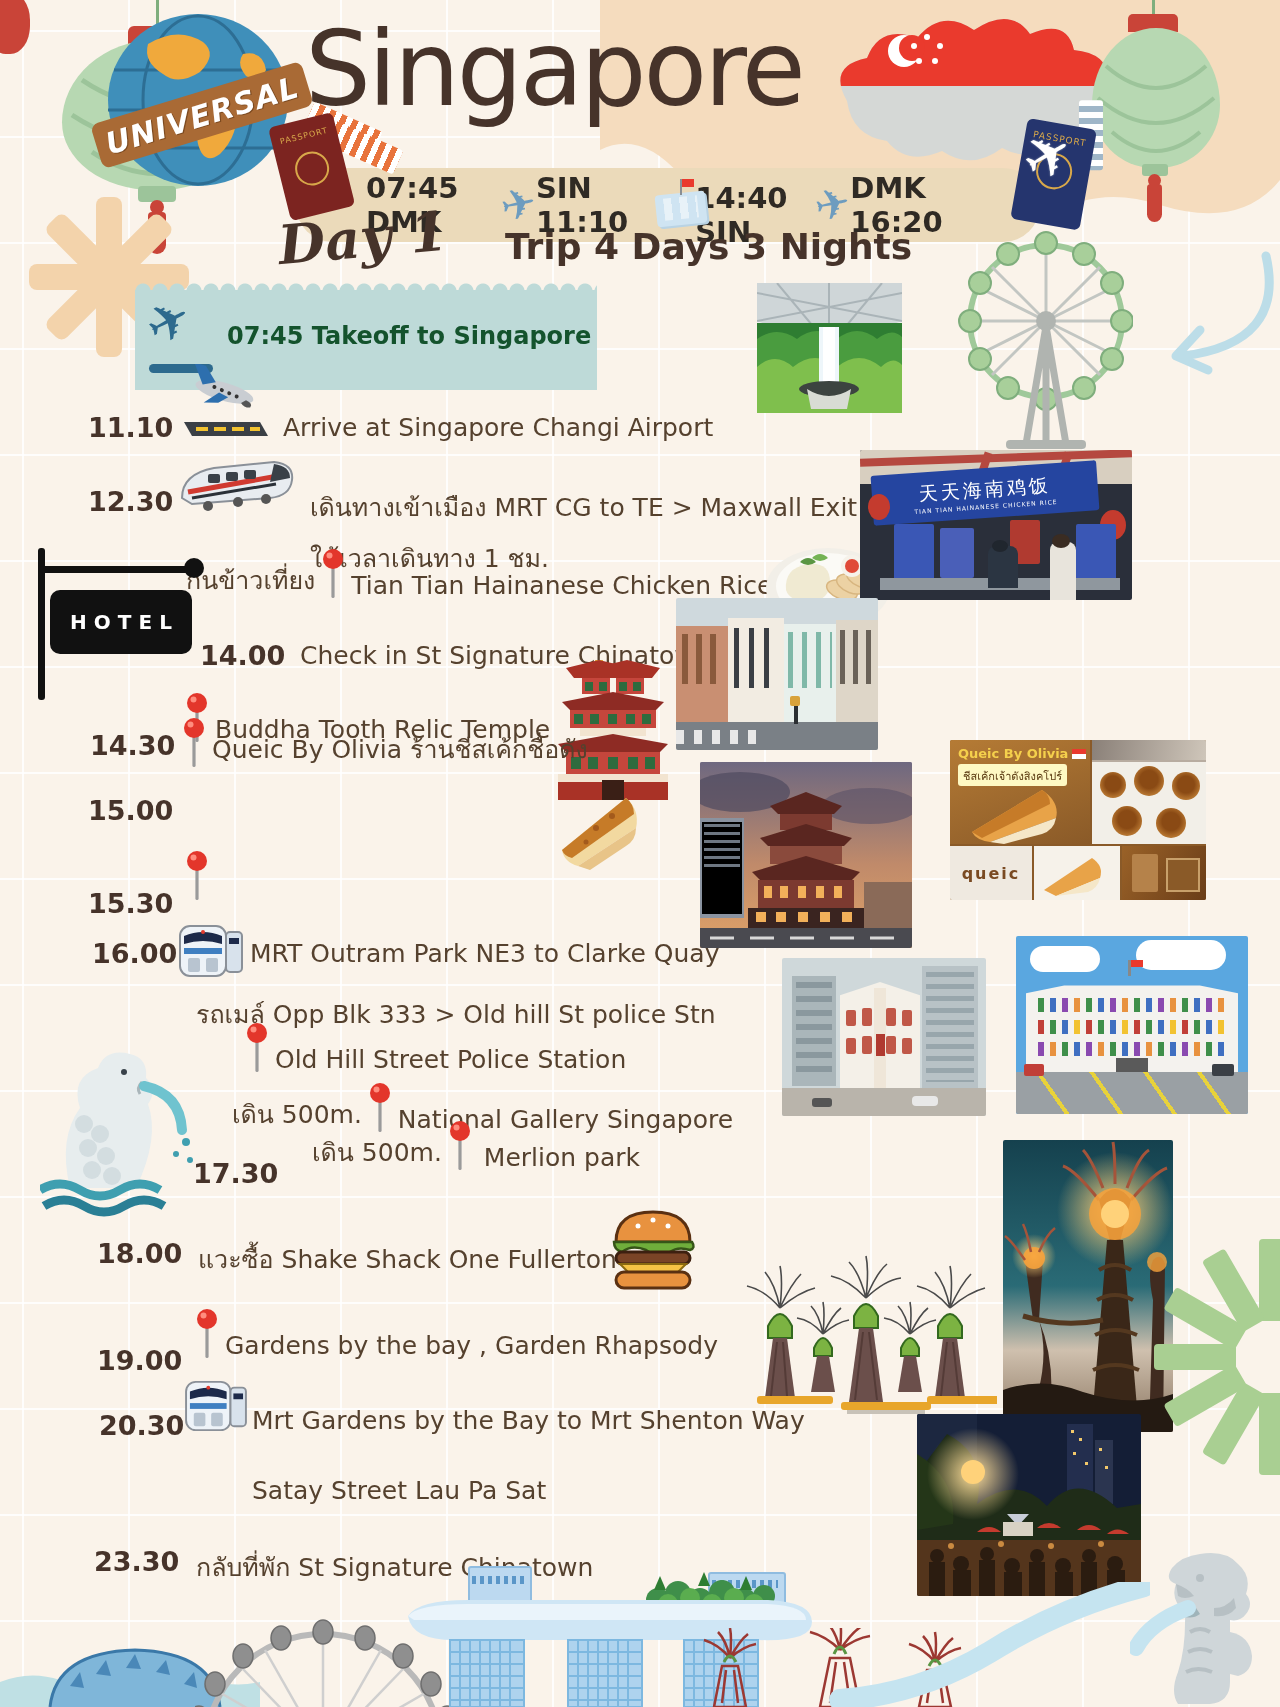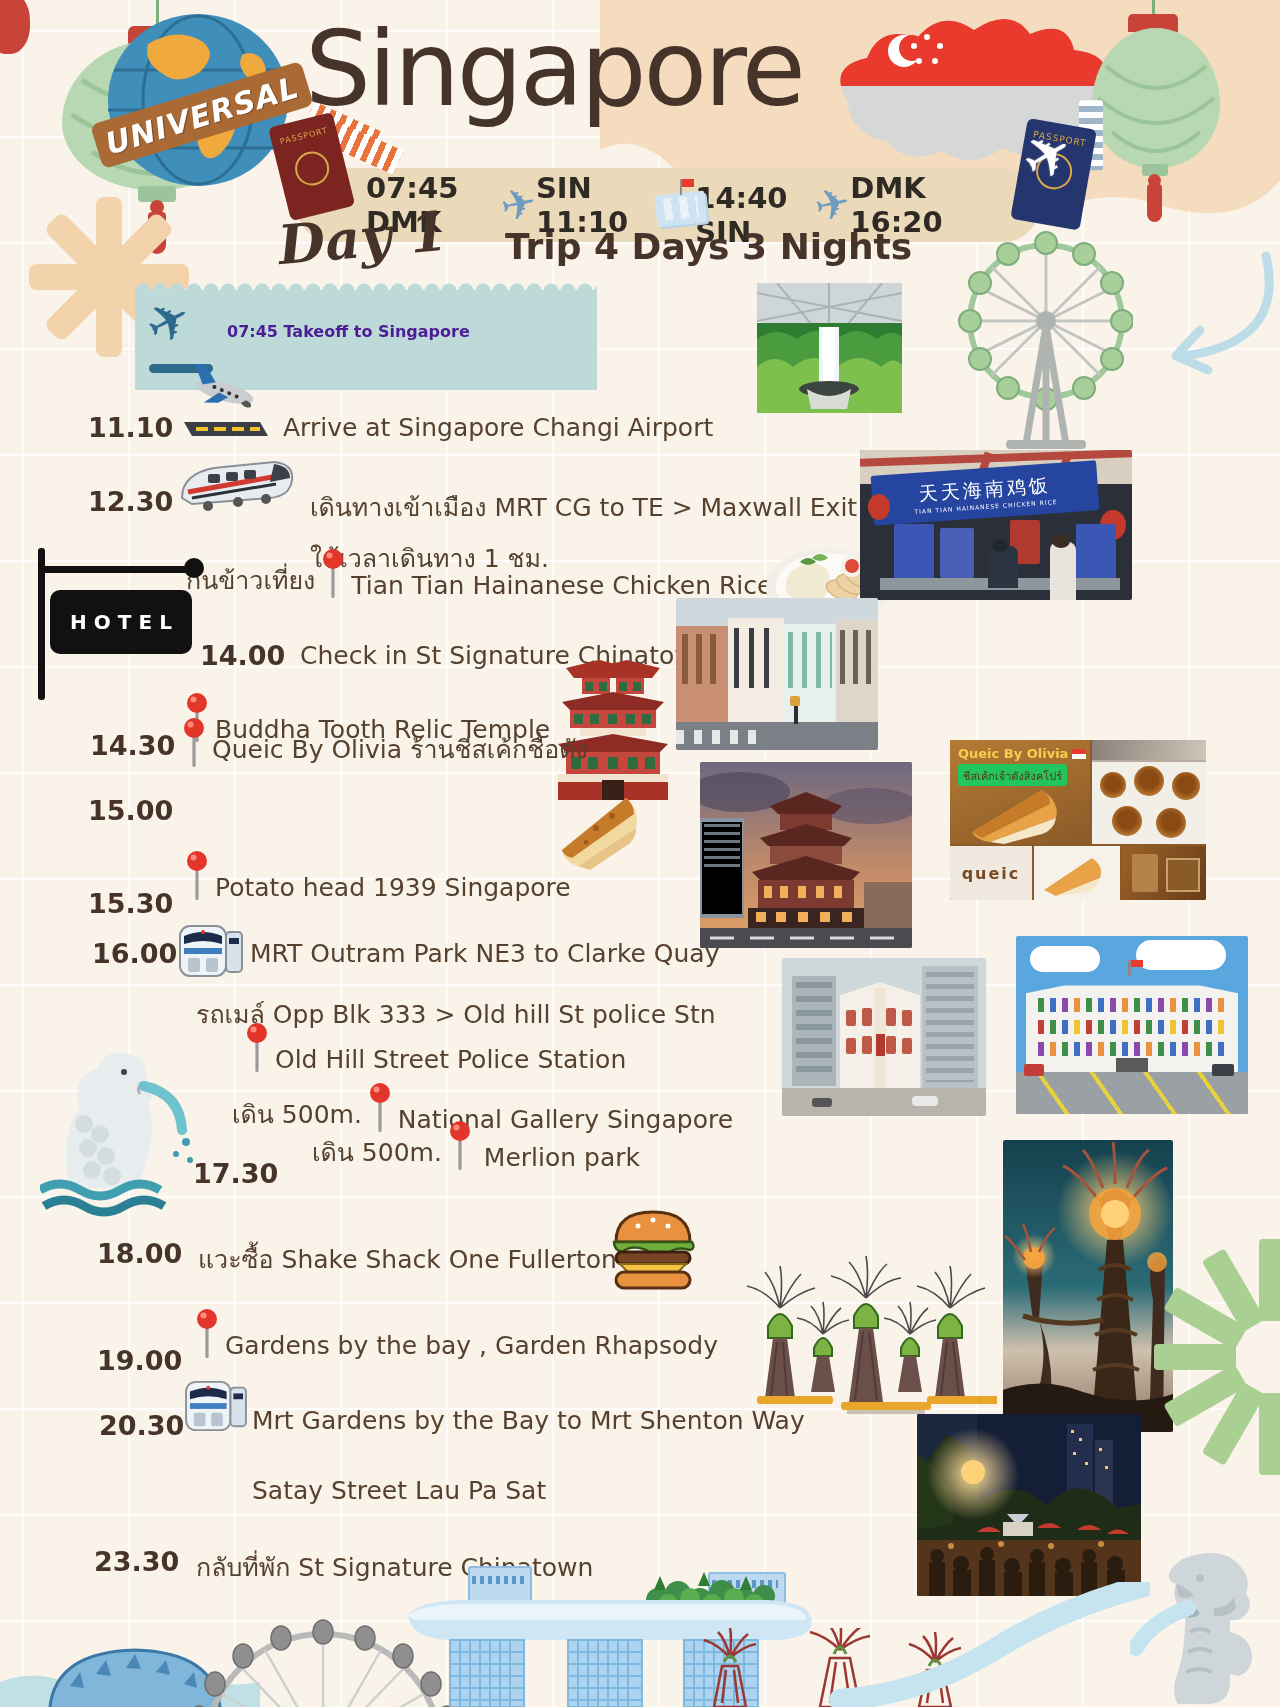--- a/index.html
+++ b/index.html
@@ -141,21 +141,21 @@
         <rect x="-13" y="-80" width="26" height="160" rx="8" transform="rotate(90)"></rect>
         <rect x="-13" y="-80" width="26" height="160" rx="8" transform="rotate(135)"></rect>
       </g>
     </g>
   </svg>
 
   <div class="abs" style="left:135px;top:290px;width:462px;height:100px;background:#bedad8;">
     <div class="abs" style="left:0;top:-13px;right:0;height:14px;background-image:radial-gradient(circle 8px at 8px 14px,#bedad8 7px,transparent 8px);background-size:17px 14px;"></div>
     <span class="abs" style="left:12px;top:6px;font-size:52px;color:#2d6a8e;transform:rotate(-28deg);line-height:1;">✈</span>
     <div class="abs" style="left:14px;top:74px;width:64px;height:9px;background:#2d6a8e;border-radius:5px;"></div>
-    <span class="abs" style="left:92px;top:32px;font-size:16px;font-weight:bold;color:#4c1d95;">07:45 Takeoff to Singapore</span>
+    <span class="abs" style="left:92px;top:32px;font-size:24px;font-weight:bold;color:#14532d;">07:45 Takeoff to Singapore</span>
   </div>
 
   <svg class="abs" style="left:757px;top:283px" width="145" height="130" viewBox="0 0 145 130">
     <rect width="145" height="130" fill="#eef2ee"></rect>
     <path d="M0,0 H145 V38 Q110,52 82,40 L78,52 H67 L63,40 Q35,52 0,38Z" fill="#cfd6d8"></path>
     <path d="M0,10 L145,38 M0,38 L145,10 M20,0 L60,48 M125,0 L85,48 M72,0 V40" stroke="#aab4b8" stroke-width="2"></path>
     <rect x="0" y="40" width="145" height="90" fill="#2e7d32"></rect>
     <path d="M0,56 Q20,42 40,56 Q60,40 80,56 Q100,40 120,56 Q135,44 145,54 V130 H0Z" fill="#4a9c3f"></path>
     <path d="M0,84 Q18,68 36,84 Q58,66 80,84 Q102,66 124,84 Q136,72 145,82 V130 H0Z" fill="#7fbf4d"></path>
     <rect x="62" y="44" width="20" height="60" fill="#eef6fa"></rect>
@@ -343,21 +343,20 @@
 
   <div class="time" style="left:88px;top:888px;">15.30</div>
   <div class="flexline" style="left:186px;top:850px;">
     <span class="pin">
         <svg width="22" height="52" viewBox="0 0 22 52">
           <rect x="9.4" y="14" width="3.2" height="36" rx="1.6" fill="#9a9a9a"></rect>
           <circle cx="11" cy="11" r="10" fill="#e3362b"></circle>
           <circle cx="7.5" cy="7.5" r="3" fill="#ff8d7e"></circle>
         </svg>
       </span>
-    <span>Potato head 1939 Singapore</span>
   </div>
 
   <div class="time" style="left:92px;top:938px;">16.00</div>
   <svg class="abs" style="left:178px;top:922px" width="66" height="58" viewBox="0 0 66 58">
     <rect x="2" y="4" width="46" height="50" rx="10" fill="#eef3f8" stroke="#8a9098" stroke-width="2"></rect>
     <path d="M6,14 Q25,6 44,14 L44,22 Q25,16 6,22Z" fill="#1d2a4a"></path>
     <rect x="6" y="26" width="38" height="6" fill="#3f7fc1"></rect>
     <rect x="10" y="36" width="12" height="14" rx="2" fill="#b8c4d0"></rect>
     <rect x="28" y="36" width="12" height="14" rx="2" fill="#b8c4d0"></rect>
     <rect x="48" y="10" width="16" height="40" rx="4" fill="#d8e2ec" stroke="#8a9098" stroke-width="2"></rect>
@@ -499,21 +498,21 @@
     <div class="abs" style="left:118px;top:104px;width:4px;height:22px;background:#2b2f33;"></div>
     <div class="abs" style="left:114px;top:98px;width:10px;height:10px;background:#d8a23a;border-radius:2px;"></div>
   </div>
 
   <div class="photo" style="left:950px;top:740px;width:256px;height:160px;background:#8a5a28;text-decoration:underline;">
     <div class="abs" style="left:0;top:0;width:140px;height:104px;background:linear-gradient(160deg,#b57b35,#8a5a28);"></div>
     <div class="abs" style="left:8px;top:6px;display:flex;align-items:center;gap:4px;">
       <span style="color:#f5d04c;font-weight:bold;font-size:13px;">Queic By Olivia</span>
       <span style="width:14px;height:10px;background:linear-gradient(#ea3a2d 50%,#fff 50%);display:inline-block;"></span>
     </div>
-    <div class="abs" style="left:8px;top:24px;background:#22c55e;border-radius:3px;padding:1px 5px;">
+    <div class="abs" style="left:8px;top:24px;background:#fef9c3;border-radius:3px;padding:1px 5px;">
       <span style="color:#5a3a10;font-size:11px;">ชีสเค้กเจ้าดังสิงคโปร์</span>
     </div>
     <svg class="abs" style="left:14px;top:42px" width="118" height="62" viewBox="0 0 118 62">
         <path d="M8,50 L78,8 Q96,20 92,36 L26,60 Q12,58 8,50Z" fill="#e8a348"></path>
         <path d="M8,50 L78,8 Q86,13 86,22 L18,56Z" fill="#c67b28"></path>
         <path d="M26,60 L92,36 Q90,48 78,52 L40,62Z" fill="#f5e7c8"></path>
       </svg>
     <div class="abs" style="left:142px;top:0;width:114px;height:104px;background:linear-gradient(#b8aca0 0 22px,#f2efe8 22px);"></div>
     <div class="abs" style="left:142px;top:0;width:114px;height:20px;background:linear-gradient(100deg,#8a8078,#cfc6ba);"></div>
     <g></g>

